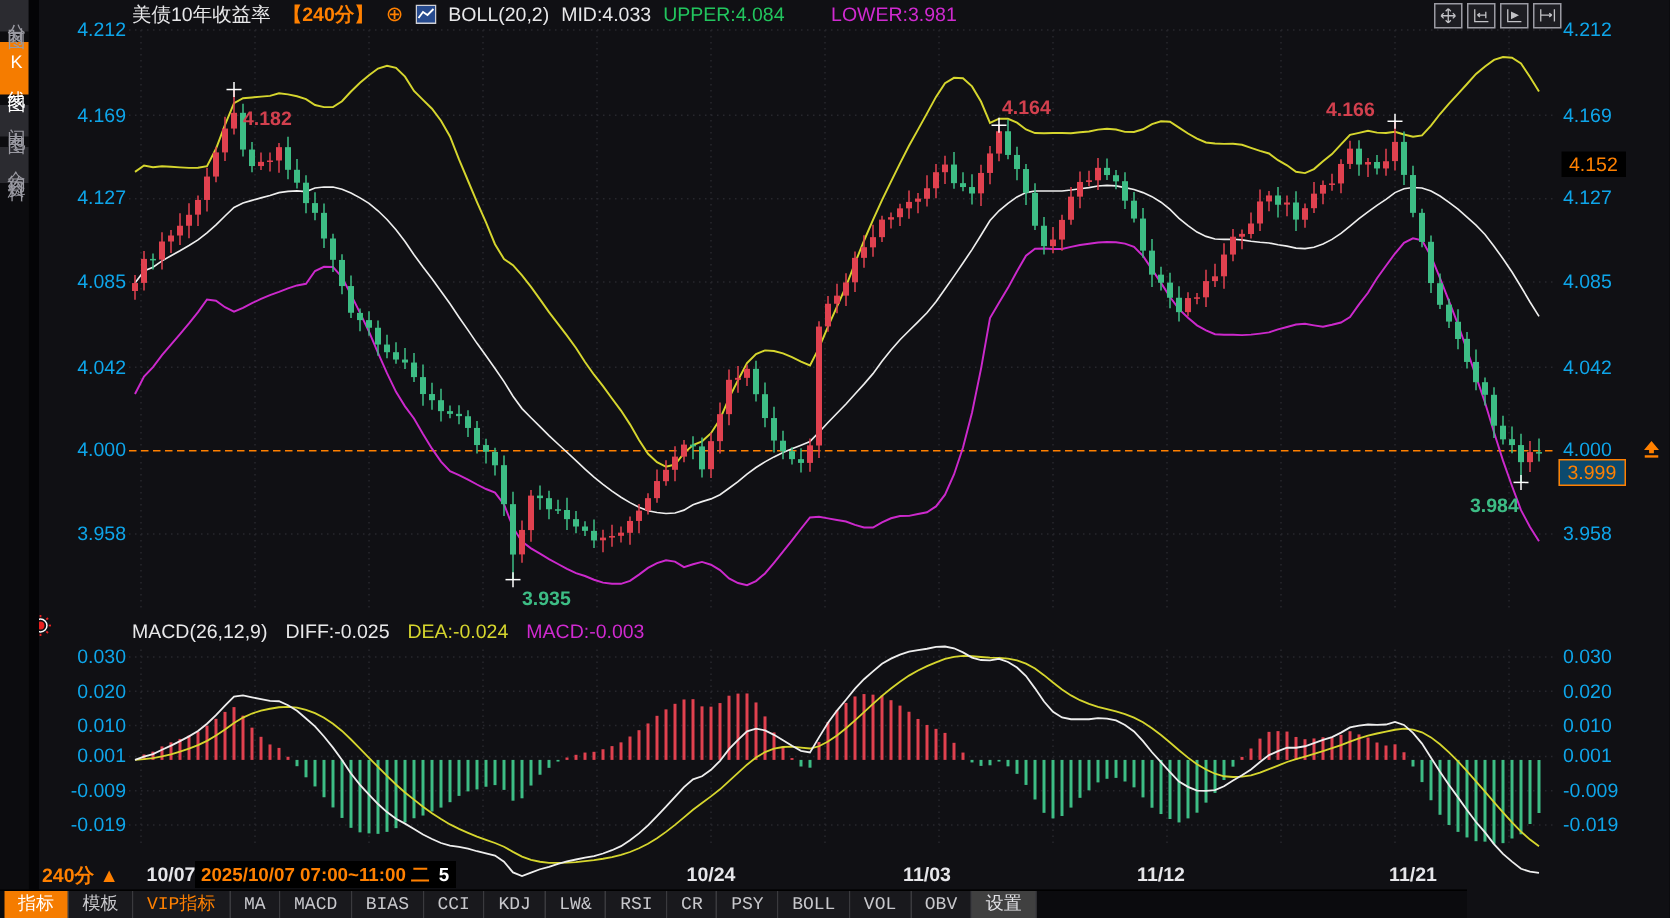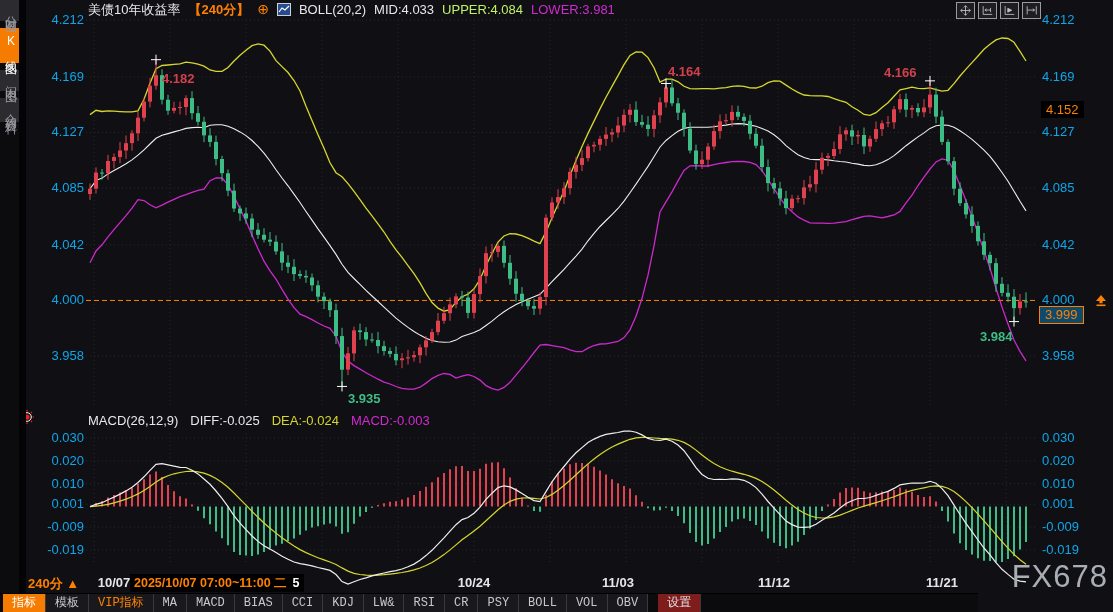--- a/index.html
+++ b/index.html
@@ -9,22 +9,22 @@
   
   #sidebar{position:absolute;left:0;top:0;width:19px;height:612px;background:#0c0c0f;z-index:6;}
   #side-strip{position:absolute;left:19px;top:0;width:7px;height:612px;background:#040406;z-index:5;}
   .side-tab{width:19px;margin-bottom:7px;padding:6px 0;background:#2b2b30;color:#9a9aa2;font-size:12px;
             writing-mode:vertical-rl;text-orientation:upright;text-align:center;letter-spacing:3px;cursor:pointer;}
   .side-tab.active{background:#f57c00;color:#ffffff;}
   
   #header{position:absolute;left:88px;top:1px;height:17px;display:flex;align-items:center;gap:8px;
           font-size:13px;color:#e8e8ea;white-space:nowrap;z-index:4;}
   .hdr-interval{color:#ff8000;font-weight:bold;}
-  .hdr-upper{color:#bef264;}
-  .hdr-lower{color:#d02ad0;}
+  .hdr-upper{color:#22c55e;}
+  .hdr-lower{color:#d02ad0;margin-left:23px;}
   .plus-icon{color:#ff8000;font-size:14px;line-height:13px;cursor:pointer;}
   #win-icons{position:absolute;top:2px;right:72px;display:flex;gap:3px;z-index:4;}
   .win-icon{width:17px;height:15px;border:1px solid #9a9aa2;background:#1d1d22;display:flex;
             align-items:center;justify-content:center;cursor:pointer;}
   
   .yl{position:absolute;font-size:13px;color:#0ea5e9;z-index:3;}
   .yl.left{left:32px;width:52px;text-align:right;}
   .yl.right{left:1042px;text-align:left;}
   
   #open-marker{position:absolute;left:1041px;top:101px;background:#000;color:#ff8000;font-size:13px;
@@ -51,21 +51,21 @@
   .tip-suffix{color:#fff;}
   #watermark{position:absolute;right:5px;top:559px;font-size:31px;color:#a9aeb6;letter-spacing:1px;z-index:8;}
   
   #toolbar{position:absolute;left:0;top:593px;width:978px;height:19px;background:#0b0b0e;display:flex;
            border-top:1px solid #000;z-index:6;}
   .tb{height:19px;line-height:19px;padding:0 9px;font-size:12px;color:#c8c8cc;background:#19191d;
       border-right:1px solid #3a3a3e;font-family:"Liberation Mono",monospace;cursor:pointer;white-space:nowrap;}
   .tb.first{margin-left:3px;}
   .tb.active{background:#f57c00;color:#fff;}
   .tb.vip{color:#ff8000;}
-  .tb.settings{background:#7f1d1d;color:#e2e2e6;margin-left:10px;}
+  .tb.settings{background:#404040;color:#e2e2e6;margin-left:0;}
 </style>
 </head>
 <body>
 
 <div id="app">
 
   <svg id="chart-svg" width="1113" height="612">
       <line x1="86" x2="1036" y1="20" y2="20" stroke="#27272d" stroke-dasharray="1 3"></line>
       <line x1="86" x2="1036" y1="76.88169000000019" y2="76.88169000000019" stroke="#27272d" stroke-dasharray="1 3"></line>
       <line x1="86" x2="1036" y1="132.44054999999994" y2="132.44054999999994" stroke="#27272d" stroke-dasharray="1 3"></line>
@@ -721,21 +721,20 @@
         <div class="date-label" style="left: 596px;">11/03</div>
         <div class="date-label" style="left: 752px;">11/12</div>
         <div class="date-label" style="left: 920px;">11/21</div>
       </div>
     <div id="tooltip">
       <span>2025/10/07 07:00~11:00 二</span>
       <span class="tip-suffix">5</span>
     </div>
   </div>
 
-  <div id="watermark">FX678</div>
 
   <div id="toolbar">
       <div class="tb first active">指标</div>
       <div class="tb">模板</div>
       <div class="tb vip">VIP指标</div>
       <div class="tb">MA</div>
       <div class="tb">MACD</div>
       <div class="tb">BIAS</div>
       <div class="tb">CCI</div>
       <div class="tb">KDJ</div>

